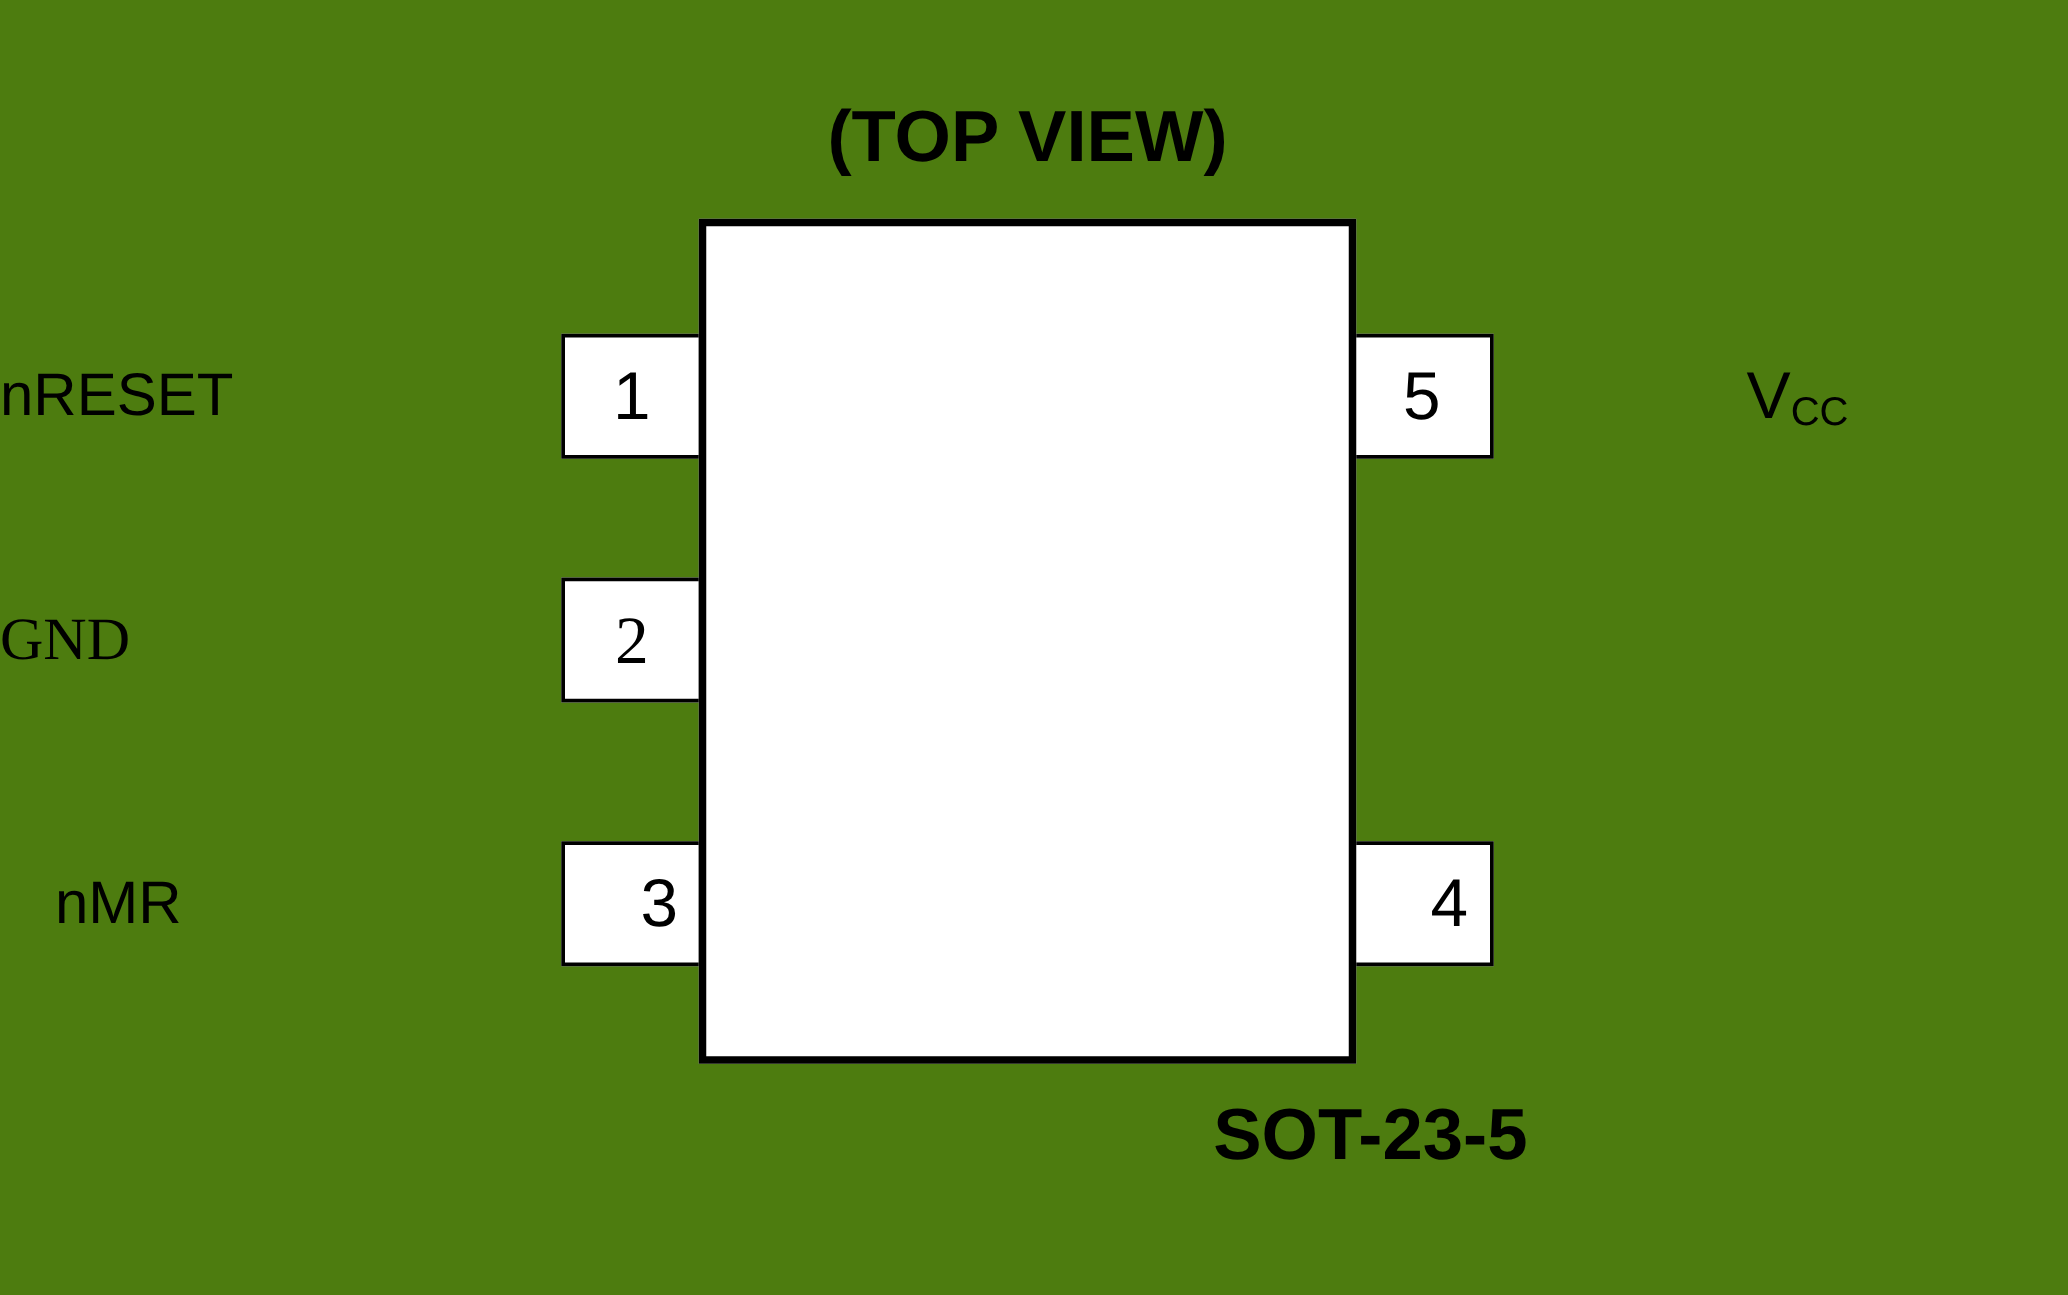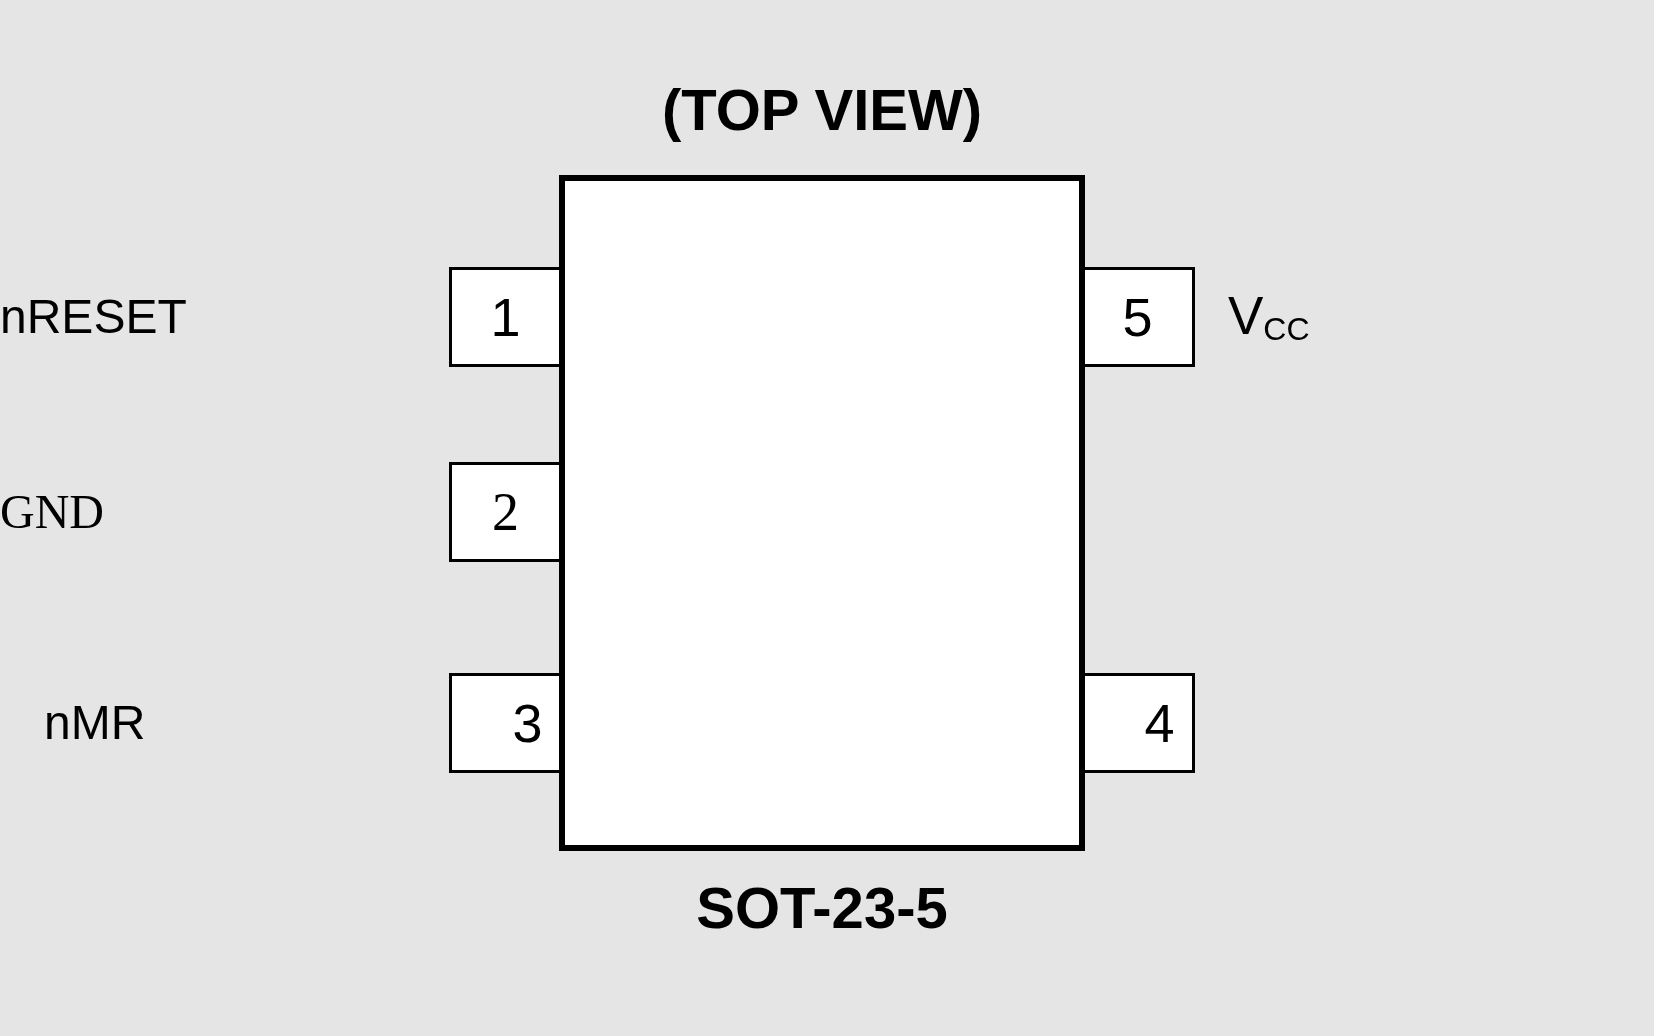--- a/index.html
+++ b/index.html
@@ -4,21 +4,21 @@
 <style>
   html, body {
     margin: 0;
     padding: 0;
     background: #ffffff;
   }
   .canvas {
     position: relative;
     width: 1654px;
     height: 1036px;
-    background: #e5e5e5;
+    background: #4d7c0f;
     font-family: "Liberation Sans", "DejaVu Sans", sans-serif;
     color: #000000;
     overflow: hidden;
   }
 
   .fig-title {
     position: absolute;
     left: 422px;
     top: 78px;
     width: 800px;
@@ -27,21 +27,21 @@
     font-weight: bold;
     line-height: 1.1;
     white-space: nowrap;
   }
 
   .pkg-label {
     position: absolute;
     left: 422px;
     top: 876px;
     width: 800px;
-    text-align: center;
+    text-align: right;
     font-size: 58px;
     font-weight: bold;
     line-height: 1.1;
     white-space: nowrap;
   }
 
   .ic-body {
     position: absolute;
     left: 559px;
     top: 175px;
@@ -85,21 +85,21 @@
     line-height: 1;
     white-space: nowrap;
   }
   .pin-label.sideL {
     left: 0;
     width: 423px;
   }
   .pin-label.sideR {
     left: 1228px;
     width: 420px;
-    justify-content: flex-start;
+    justify-content: center;
   }
   .vcc-main {
     font-size: 53px;
   }
   .sub {
     font-size: 32px;
     vertical-align: -6px;
   }
 </style>
 </head>

